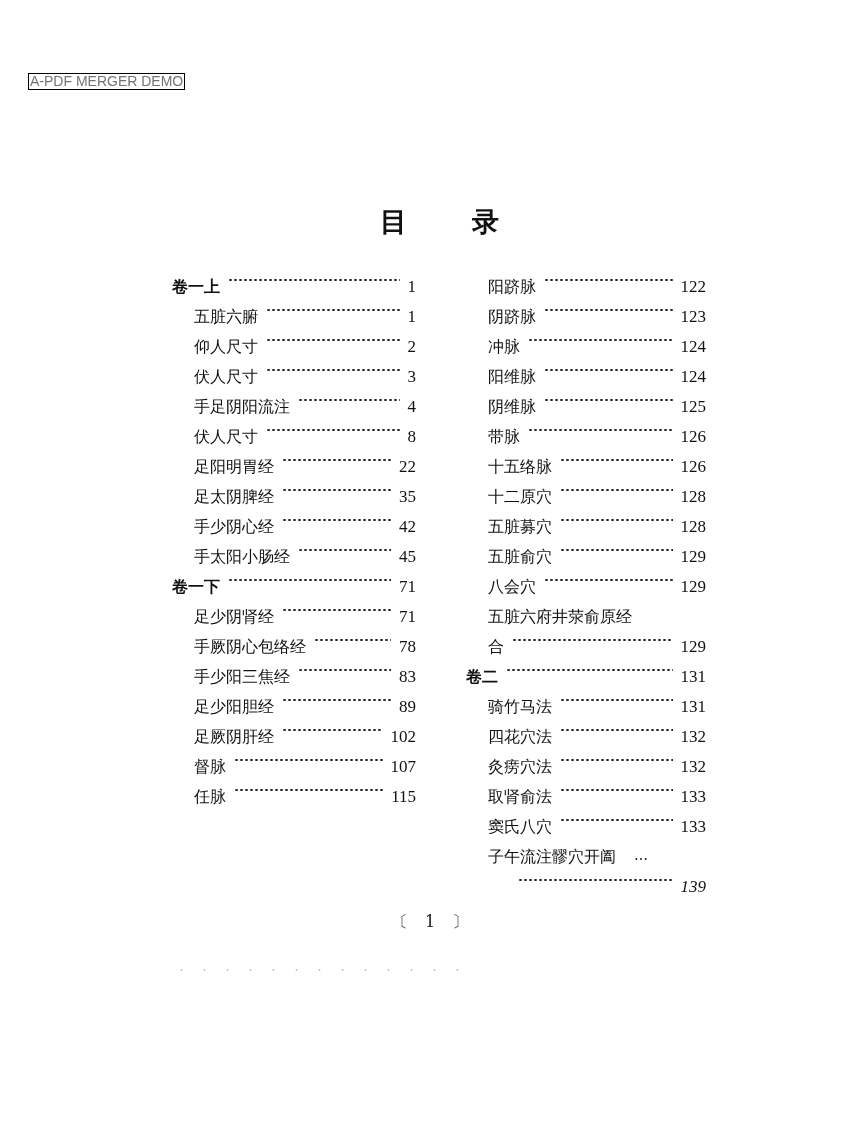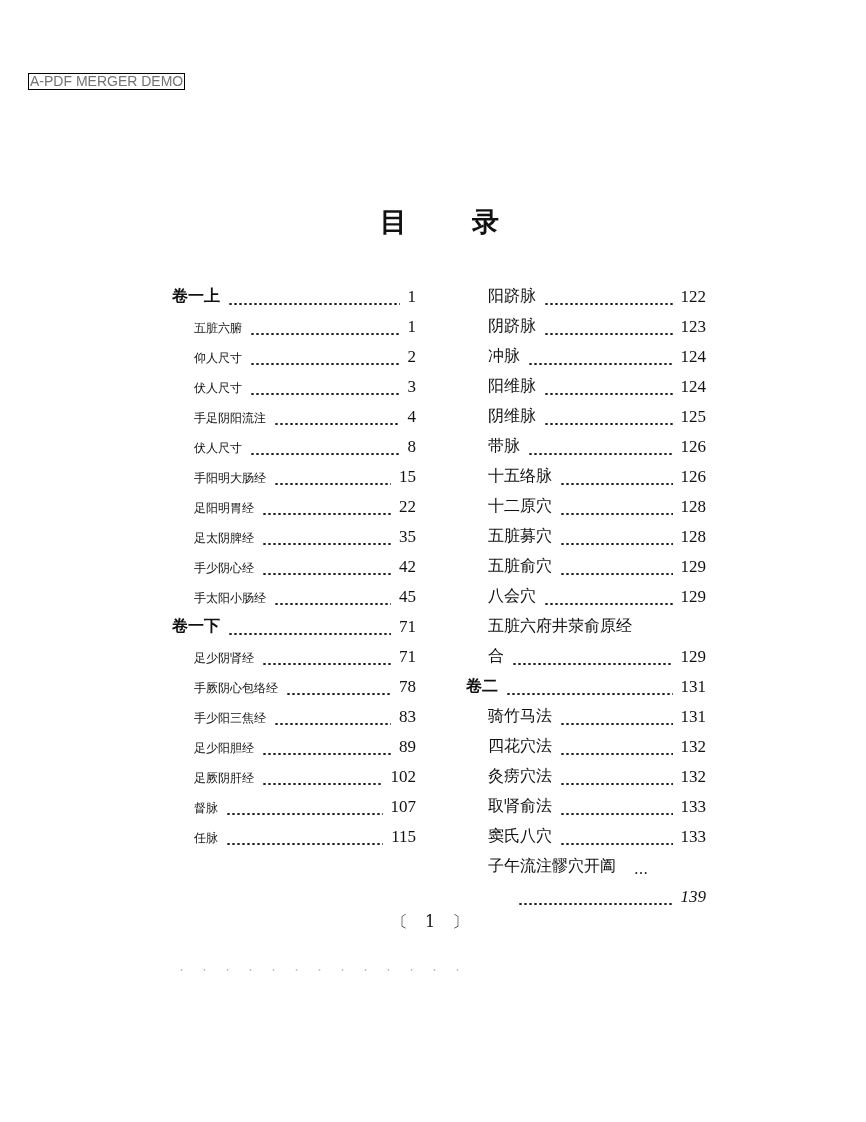--- a/index.html
+++ b/index.html
@@ -6,29 +6,29 @@
   body { width: 866px; height: 1122px; position: relative; overflow: hidden;
          font-family: "DejaVu Serif", "Liberation Serif", serif; color: #111; }
   .watermark { position: absolute; left: 28px; top: 73px; border: 1px solid #000;
                font-family: "Liberation Sans", sans-serif; font-size: 14px; line-height: 15px;
                padding: 0 1px; color: #737373; white-space: nowrap; }
   .title { position: absolute; top: 204px; left: 0; width: 866px; height: 40px; }
   .title span { position: absolute; font-family: "DejaVu Sans", sans-serif; font-weight: bold; font-size: 27px; }
   .col { position: absolute; top: 277px; }
   .col.left { left: 172px; width: 244px; }
   .col.right { left: 466px; width: 240px; }
-  .row { height: 30px; display: flex; align-items: flex-end; font-size: 17px; white-space: nowrap; }
+  .row { height: 30px; display: flex; align-items: flex-start; font-size: 17px; white-space: nowrap; }
   .row .label { flex: 0 0 auto; }
   .row .leader { flex: 1 1 auto; overflow: hidden; margin: 0 8px; height: 6px;
                  background-image: radial-gradient(circle, #222 1px, transparent 1.4px);
                  background-size: 5px 6px; background-repeat: repeat-x; background-position: left center; }
   .row .page { flex: 0 0 auto; font-family: "Liberation Serif", serif; font-size: 17px; }
   .row.chapter .label { font-weight: bold; font-family: "DejaVu Sans", sans-serif; font-size: 16px; }
   .row.sub { padding-left: 22px; }
-  .row.sub .label { font-family: "DejaVu Sans", sans-serif; font-size: 12px; margin-top: 11px; }
+  .row.sub .label { font-family: "DejaVu Sans", sans-serif; font-size: 16px; }
   .row.cont { padding-left: 22px; }
   .row.cont .label { font-family: "DejaVu Sans", sans-serif; font-size: 16px; }
   .row.indent-leader { padding-left: 52px; font-style: italic; }
   .row.noleader .tail { margin-left: 18px; font-size: 14px; letter-spacing: 1px; }
   .footer { position: absolute; top: 912px; left: 0; width: 866px; text-align: center;
             font-size: 16px; letter-spacing: 6px; }
   .specks { position: absolute; top: 968px; left: 170px; width: 300px; height: 4px;
             background-image: radial-gradient(circle, #999 0.8px, transparent 1.2px);
             background-size: 23px 4px; opacity: 0.6; }
 </style>
@@ -67,25 +67,20 @@
       <span class="label">手足阴阳流注</span>
       <span class="leader"></span>
       <span class="page">4</span>
     </div>
   <div class="row sub">
       <span class="label">伏人尺寸</span>
       <span class="leader"></span>
       <span class="page">8</span>
     </div>
   <div class="row sub">
-      <span class="label">手阳明大肠经</span>
-      <span class="leader"></span>
-      <span class="page">15</span>
-    </div>
-  <div class="row sub">
       <span class="label">足阳明胃经</span>
       <span class="leader"></span>
       <span class="page">22</span>
     </div>
   <div class="row sub">
       <span class="label">足太阴脾经</span>
       <span class="leader"></span>
       <span class="page">35</span>
     </div>
   <div class="row sub">

